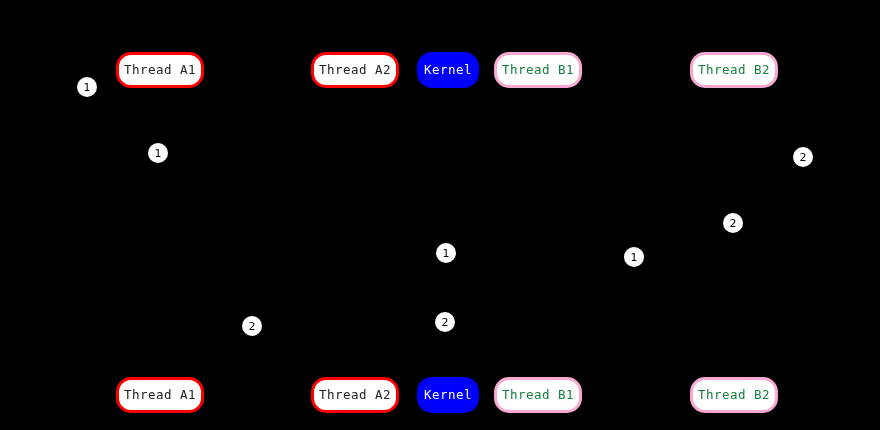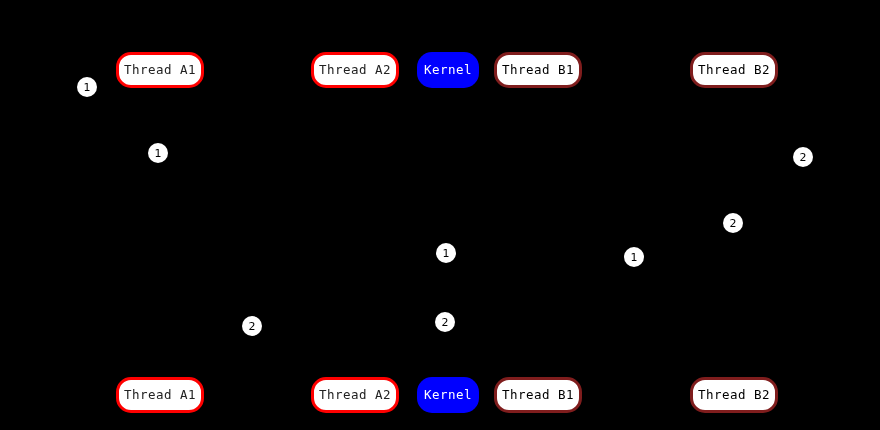--- a/index.html
+++ b/index.html
@@ -44,22 +44,22 @@
     line-height: 1;
     border-radius: 15px;
   }
   .pbox.red {
     background: #ffffff;
     border: 3px solid #ff0000;
     color: #222222;
   }
   .pbox.blue {
     background: #ffffff;
-    border: 3px solid #7f1d1d;
-    color: #000000;
+    border: 3px solid #f9a8d4;
+    color: #15803d;
   }
   .pbox.solidblue {
     background: #0000ff;
     border: 0 solid #0000ff;
     color: #ffffff;
     text-align: center;
   }
 
   
   .marker {

